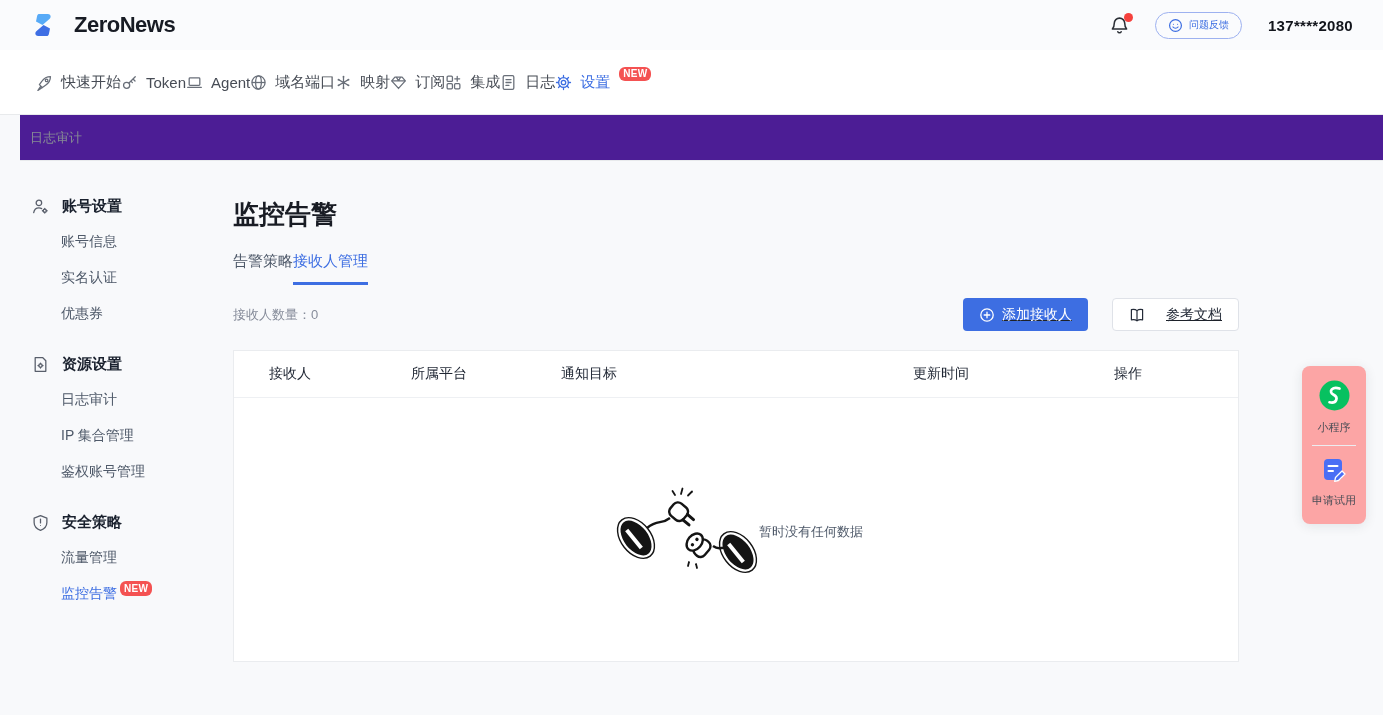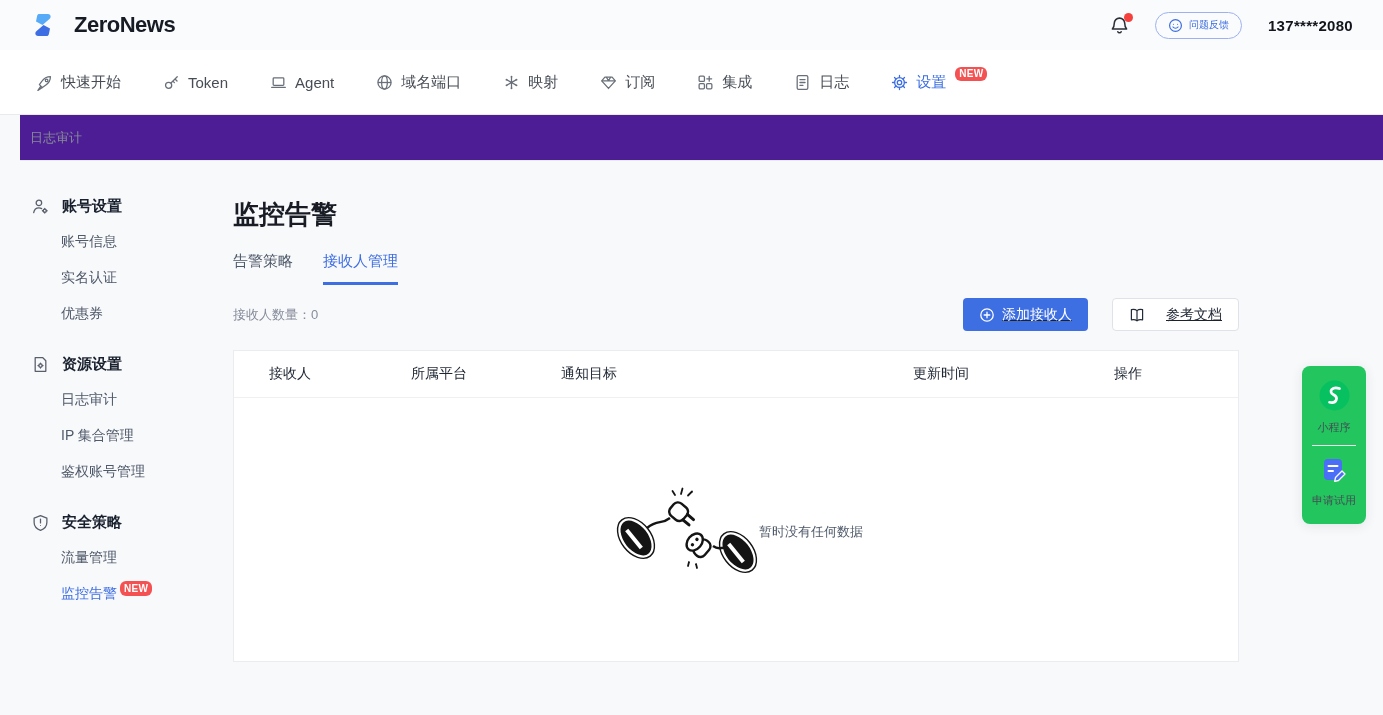--- a/index.html
+++ b/index.html
@@ -28,21 +28,21 @@
     display:flex; align-items:center; gap:6px;
     border:1px solid #9db1f0; border-radius:14px;
     height:27px; padding:0 12px;
     color:#3D6EE2; font-size:10px; cursor:pointer; background:transparent;
   }
   .phone { font-size:15px; font-weight:bold; color:#12151c; letter-spacing:0.3px; }
 
   
   .main-nav {
     height:65px; background:#fff;
-    display:flex; align-items:center; gap:42px;
+    display:flex; align-items:center; 
     padding-left:36px;
     border-bottom:1px solid #e8eaec;
   }
   .nav-item {
     display:flex; align-items:center; gap:8px;
     font-size:15px; color:#474c55; cursor:pointer;
     position:relative; white-space:nowrap;
   }
   .nav-item .ic { color:#696f79; }
   .nav-item.active, .nav-item.active .ic { color:#3D6EE2; }
@@ -76,21 +76,21 @@
   .side-item {
     padding-left:29px; height:36px; line-height:36px;
     font-size:14px; color:#4e5969; cursor:pointer; white-space:nowrap;
   }
   .side-item.active { color:#3D6EE2; }
   .side-item .badge-new { top:-6px; margin-left:3px; }
 
   
   .main-panel { flex:1; padding:36px 144px 0 0; }
   .page-title { font-size:26px; font-weight:bold; color:#191c24; }
-  .tabs { display:flex; gap:30px; margin-top:20px; }
+  .tabs { display:flex; margin-top:20px; }
   .tab { font-size:15px; color:#4e5969; padding-bottom:11px; cursor:pointer; border-bottom:3px solid transparent; }
   .tab.active { color:#3D6EE2; border-bottom-color:#3D6EE2; }
 
   .toolbar { margin-top:13px; display:flex; align-items:center; justify-content:space-between; }
   .count-text { font-size:13px; color:#868c9a; }
   .toolbar-right { display:flex; align-items:center; gap:24px;text-decoration:underline; }
   .btn { display:flex; align-items:center; gap:7px; height:33px; padding:0 16px; border-radius:4px; font-size:14px; cursor:pointer; border:none; }
   .btn-primary { background:#3D6EE2; color:#fff; }
   .btn-outline { background:#fff; color:#242b38; border:1px solid #dfe2e8;gap:21px; }
 
@@ -98,21 +98,21 @@
   .table-card { margin-top:19px; background:#fff; border:1px solid #eaecef; height:312px; display:flex; flex-direction:column; }
   .table-head { display:flex; align-items:center; height:47px; border-bottom:1px solid #eef0f3; padding-left:35px; flex-shrink:0; }
   .th { font-size:14px; color:#1f2633; }
   .col-1{width:142px;} .col-2{width:150px;} .col-3{width:352px;} .col-4{width:201px;} .col-5{flex:1;}
   .table-body { flex:1; display:flex; flex-direction:row; align-items:center; justify-content:center; }
   .empty-text { font-size:13px; color:#4e5969; margin-top:4px; }
 
   
   .float-panel {
     position:absolute; right:17px; top:366px; width:64px;
-    background:#22c55e; border-radius:8px;
+    background:#fca5a5; border-radius:8px;
     box-shadow:0 2px 12px rgba(31,45,61,0.10);
     padding:12px 0 10px; text-align:center;
   }
   .float-item { cursor:pointer; padding:2px 0 6px; }
   .float-item .fic { margin:0 auto; }
   .float-label { font-size:11px; color:#474c55; margin-top:5px; }
   .float-divider { height:1px; background:#ececf0; margin:4px 10px 8px; }
 </style>
 </head>
 <body>

